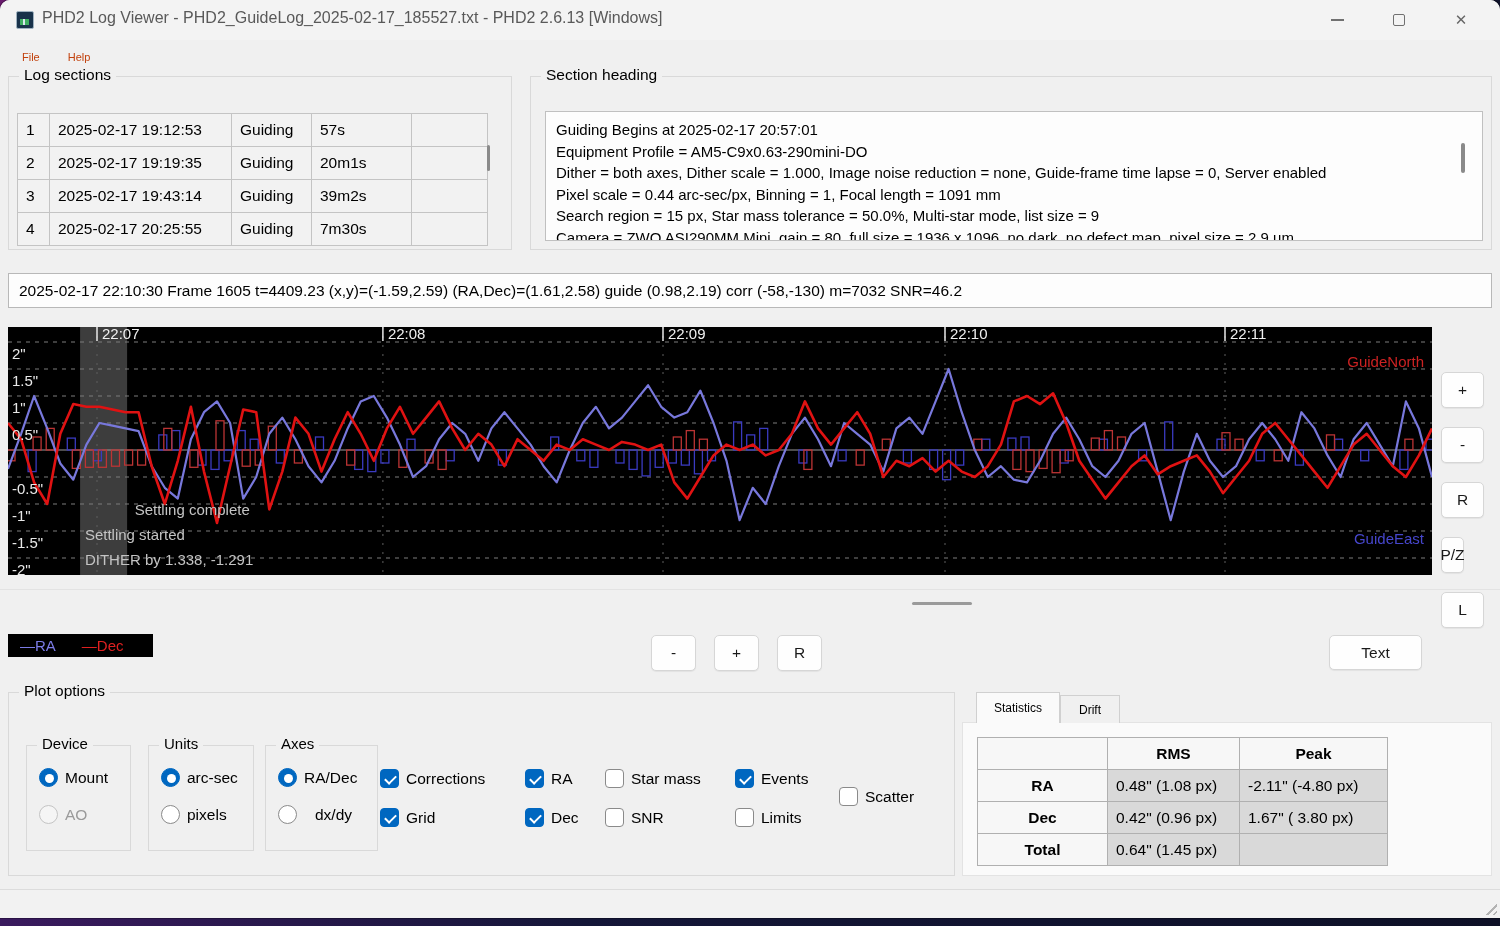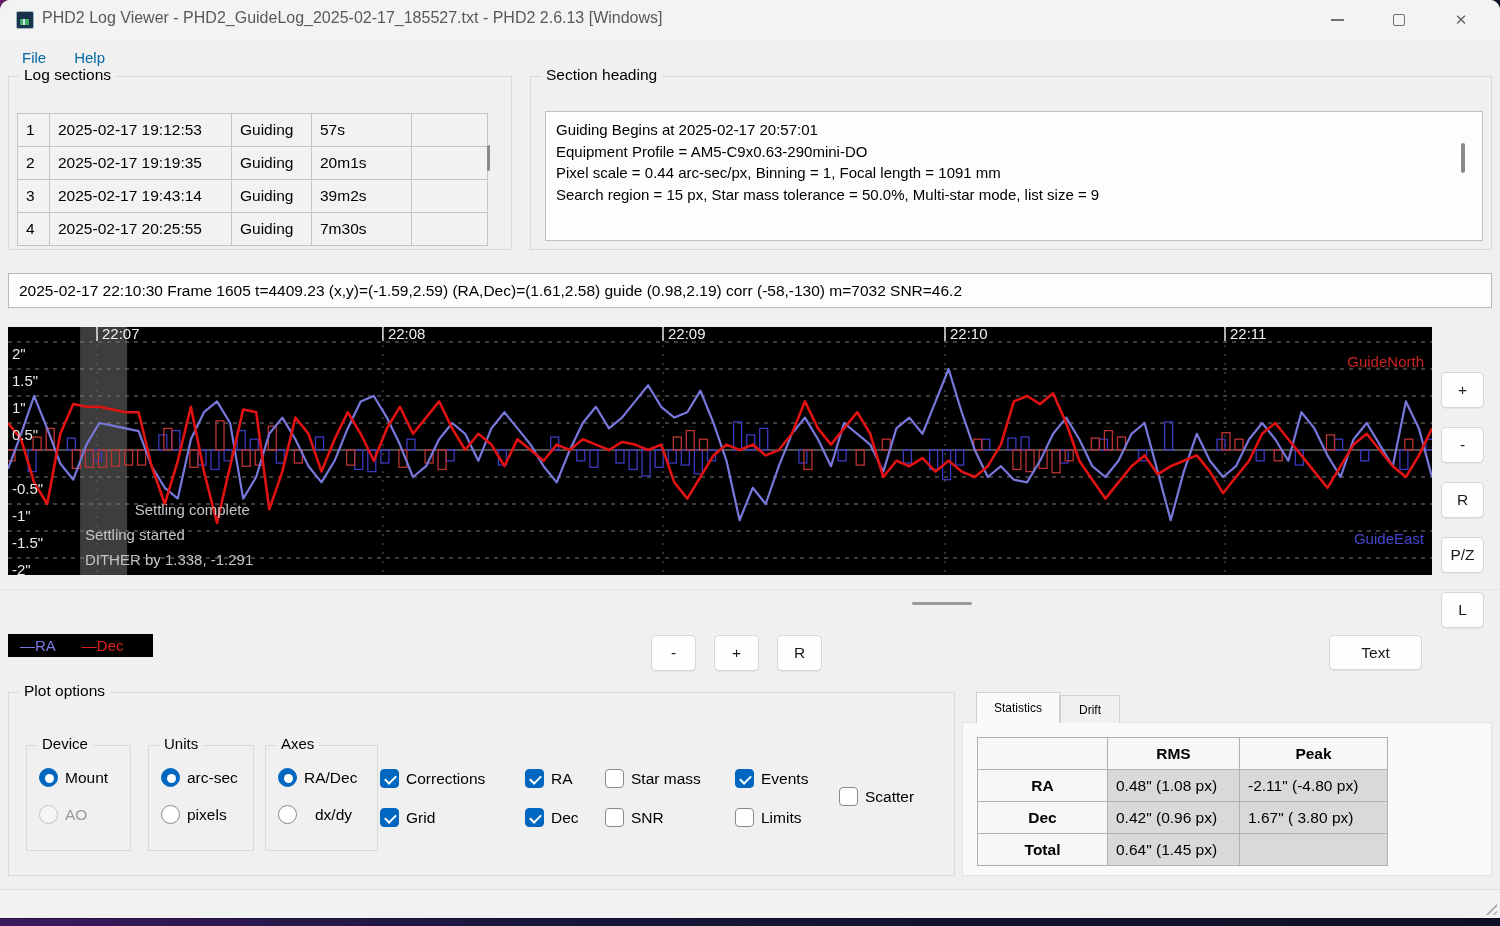--- a/index.html
+++ b/index.html
@@ -16,21 +16,21 @@
   .app-icon::after { content:""; position:absolute; left:3px; top:7px; width:9px; height:6px;
     background:linear-gradient(90deg,#3fae62 0 3px,#d8e6ee 3px 5px,#3fae62 5px 9px); }
   .title-text { position:absolute; left:42px; top:9px; font-size:16px; color:#595959; white-space:nowrap; }
   .win-controls { position:absolute; right:8px; top:0; height:40px; display:flex; }
   .win-btn { width:62px; height:40px; display:flex; align-items:center; justify-content:center; color:#444; }
   .glyph-min { width:13px; height:2px; background:#707070; }
   .glyph-max { width:12px; height:12px; border:1.6px solid #707070; border-radius:2px; }
   .glyph-close { font-size:15px; color:#666; }
   .menubar { position:absolute; left:0; top:40px; width:100%; height:34px; background:#f0f0f0;
     display:flex; align-items:center; gap:8px; padding-left:12px; }
-  .menu-item { font-size:15px; color:#0369a1; padding:4px 10px; }
+  .menu-item { font-size:11px; color:#c2410c; padding:4px 10px; }
   .groupbox { position:absolute; border:1px solid #d9d9d9; background:#f0f0f0; }
   .group-label { position:absolute; top:-11px; left:10px; background:#f0f0f0; padding:0 5px;
     font-size:15.5px; color:#000; white-space:nowrap; }
   table.logtbl { border-collapse:collapse; table-layout:fixed; }
   table.logtbl td { border:1px solid #c4c4c4; font-size:15.5px; color:#000;
     height:33px; padding:0 8px; white-space:nowrap; overflow:hidden; background:#f2f2f2; }
   .scroll-thumb { position:absolute; background:#8a8a8a; border-radius:2px; }
   .headingbox { position:absolute; background:#fdfdfd; border:1px solid #c0c0c0;
     overflow:hidden; padding:7px 30px 0 10px; }
   .headingbox .line { font-size:15px; color:#000; line-height:21.6px; white-space:nowrap; }
@@ -147,22 +147,24 @@
         </tbody>
     </table>
     <div class="scroll-thumb" style="left:478px; top:68px; width:3px; height:26px;"></div>
   </div>
 
   <div class="groupbox" style="left:530px; top:76px; width:962px; height:174px;">
     <span class="group-label">Section heading</span>
     <div class="headingbox" style="left:14px; top:34px; width:938px; height:130px;" id="heading-lines">
         <div class="line">Guiding Begins at 2025-02-17 20:57:01</div>
         <div class="line">Equipment Profile = AM5-C9x0.63-290mini-DO</div>
+        <div class="line">Dither = both axes, Dither scale = 1.000, Image noise reduction = none, Guide-frame time lapse = 0, Server enabled</div>
         <div class="line">Pixel scale = 0.44 arc-sec/px, Binning = 1, Focal length = 1091 mm</div>
         <div class="line">Search region = 15 px, Star mass tolerance = 50.0%, Multi-star mode, list size = 9</div>
+        <div class="line">Camera = ZWO ASI290MM Mini, gain = 80, full size = 1936 x 1096, no dark, no defect map, pixel size = 2.9 um</div>
       </div>
     <div class="scroll-thumb" style="left:930px; top:66px; width:4px; height:30px;"></div>
   </div>
 
   <div class="statusbar" style="left:8px; top:273px; width:1484px; height:35px; line-height:33px; padding-left:10px;">2025-02-17 22:10:30 Frame 1605 t=4409.23 (x,y)=(-1.59,2.59) (RA,Dec)=(1.61,2.58) guide (0.98,2.19) corr (-58,-130) m=7032 SNR=46.2</div>
 
   <div class="chart-wrap" style="left:8px; top:327px; width:1424px; height:248px;">
     <svg id="chart-svg" width="1424" height="248" viewBox="0 0 1424 248">
         <rect x="72.1" y="0" width="47.0" height="248" fill="#3d3d3d"></rect>
         <line x1="0" x2="1424" y1="15" y2="15" stroke="#7d7d7d" stroke-width="1.2" stroke-dasharray="4 5"></line>
@@ -296,21 +298,21 @@
         <text x="126.7" y="187.9" fill="#c4c4c4" font-size="15">Settling complete</text>
         <text x="76.9" y="212.8" fill="#c4c4c4" font-size="15">Settling started</text>
         <text x="76.9" y="238.2" fill="#c4c4c4" font-size="15">DITHER by 1.338, -1.291</text>
       </svg>
   </div>
 
   <div id="side-buttons">
       <div class="btn" style="left: 1441px; top: 372px; width: 43px; height: 36px;">+</div>
       <div class="btn" style="left: 1441px; top: 427px; width: 43px; height: 36px;">-</div>
       <div class="btn" style="left: 1441px; top: 482px; width: 43px; height: 36px;">R</div>
-      <div class="btn" style="left: 1441px; top: 537px; width: 43px; height: 36px;">P/Z</div>
+      <div class="btn" style="left: 1441px; top: 537px; width: 23px; height: 36px;">P/Z</div>
       <div class="btn" style="left: 1441px; top: 592px; width: 43px; height: 36px;">L</div>
     </div>
 
   <div class="divider" style="left:0; top:589px; width:1500px; height:1px;"></div>
   <div class="drag-handle" style="left:912px; top:602px; width:60px; height:3px;"></div>
 
   <div class="legendbox" style="left:8px; top:634px; width:145px; height:23px;">
     <span style="color: rgb(123, 123, 230);"><span>—</span><span>RA</span></span>
     <span style="color: rgb(224, 32, 32);"><span>—</span><span>Dec</span></span>
   </div>

